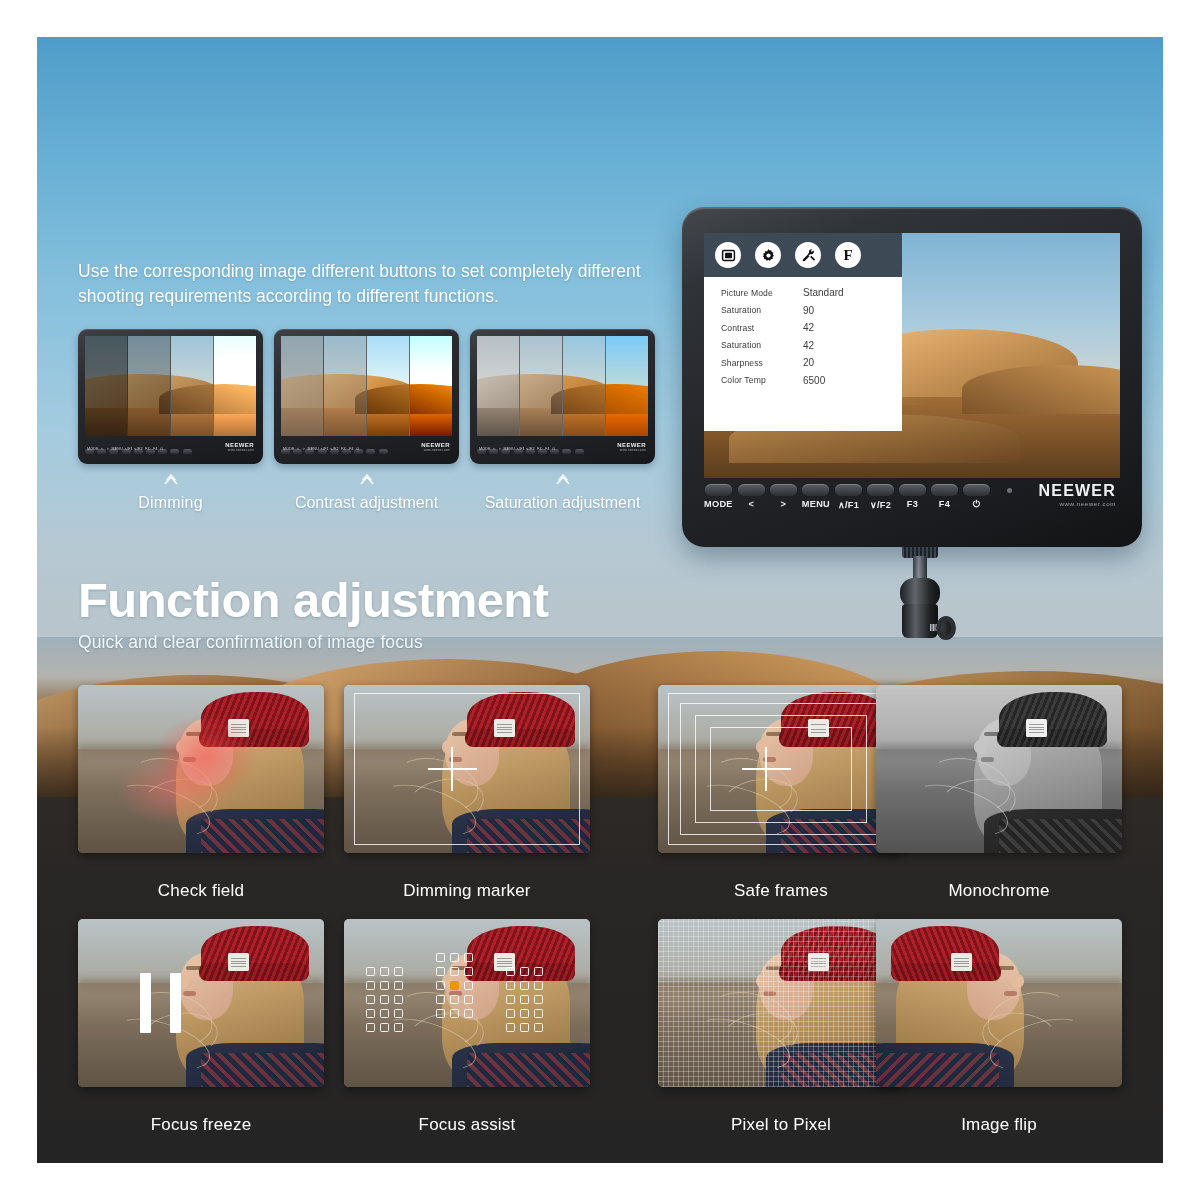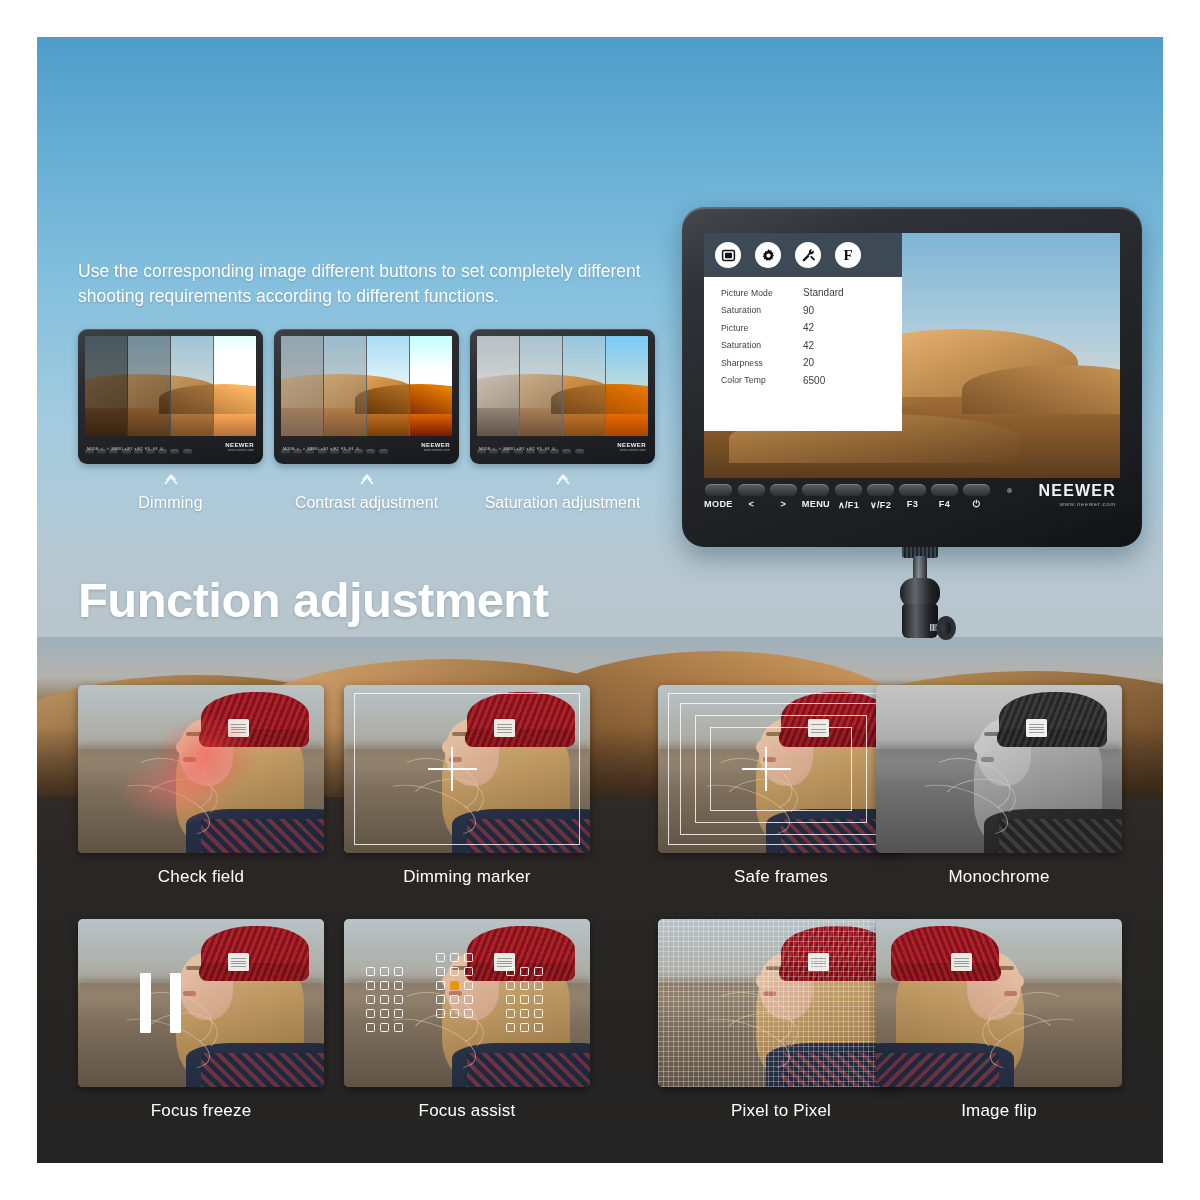--- a/index.html
+++ b/index.html
@@ -125,21 +125,21 @@
   .tp-screw{position:absolute;left:50px;top:82px;width:12px;height:7px;
       background:repeating-linear-gradient(90deg,#b9bec4 0 1.5px,#6e7379 1.5px 3px);}
 
   
   #feature-grid{position:absolute;left:41px;top:648px;width:1046px;z-index:22;}
   .frow{position:relative;height:216px;}
   .tile{position:absolute;top:0;width:246px;}
   .t0{left:0;} .t1{left:266px;} .t2{left:532px;padding-left:48px;} .t3{left:798px;}
   .tile-img{position:relative;width:246px;height:168px;border-radius:5px;overflow:hidden;
       box-shadow:0 3px 9px rgba(0,0,0,.4);}
-  .tile-cap{margin-top:14px;text-align:center;font-size:17px;color:#ffffff;letter-spacing:.2px;white-space:nowrap;}
+  .tile-cap{margin-top:28px;text-align:center;font-size:17px;color:#ffffff;letter-spacing:.2px;white-space:nowrap;}
 
   
   .ph{position:absolute;left:0;top:0;width:246px;height:168px;background:#8e8478;}
   .ph-sky{position:absolute;left:0;top:0;width:100%;height:40%;
       background:linear-gradient(180deg,#b9c3c7 0%,#a9a79c 100%);}
   .ph-ground{position:absolute;left:0;top:38%;width:100%;height:62%;
       background:linear-gradient(180deg,#9c8c77 0%,#7d6e5c 40%,#5f5344 100%);}
   .ph-horizon{position:absolute;left:0;top:36%;width:100%;height:10%;
       background:linear-gradient(180deg,rgba(120,105,88,.7),rgba(150,135,115,0));filter:blur(3px);}
   .ph-hair{position:absolute;left:40%;top:16%;width:52%;height:84%;border-radius:46% 40% 30% 34%;
@@ -426,21 +426,21 @@
           <div class="osd-panel">
             <div class="osd-row">
                 <span class="osd-key">Picture Mode</span>
                 <span class="osd-val">Standard</span>
               </div>
             <div class="osd-row">
                 <span class="osd-key">Saturation</span>
                 <span class="osd-val">90</span>
               </div>
             <div class="osd-row">
-                <span class="osd-key">Picture</span>
+                <span class="osd-key">Contrast</span>
                 <span class="osd-val">42</span>
               </div>
             <div class="osd-row">
                 <span class="osd-key">Saturation</span>
                 <span class="osd-val">42</span>
               </div>
             <div class="osd-row">
                 <span class="osd-key">Sharpness</span>
                 <span class="osd-val">20</span>
               </div>
@@ -502,20 +502,21 @@
     <div class="tp-knurl"></div>
       <div class="tp-stem"></div>
       <div class="tp-ball"></div>
     <div class="tp-base"></div>
       <div class="tp-screw"></div>
       <div class="tp-knob"></div>
   </div>
 
   <div class="h-block" id="func-heading">
     <div class="h1">Function adjustment</div>
+    <div class="sub">Quick and clear confirmation of image focus</div>
   </div>
 
   <div id="feature-grid">
 
     <div class="frow">
       <div class="tile t0">
         <div class="tile-img">
           <div class="ph">
               <div class="ph-sky"></div>
               <div class="ph-ground"></div>

